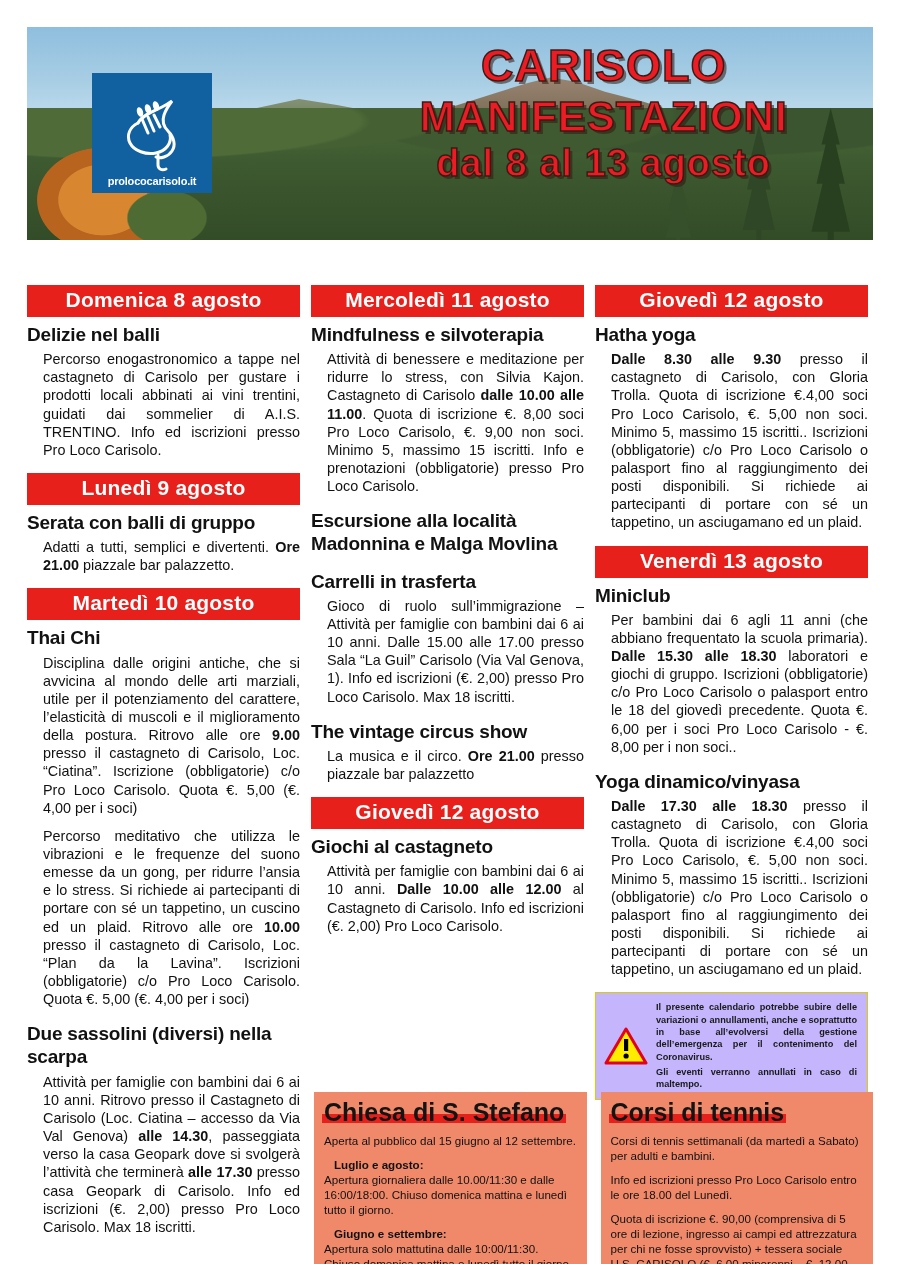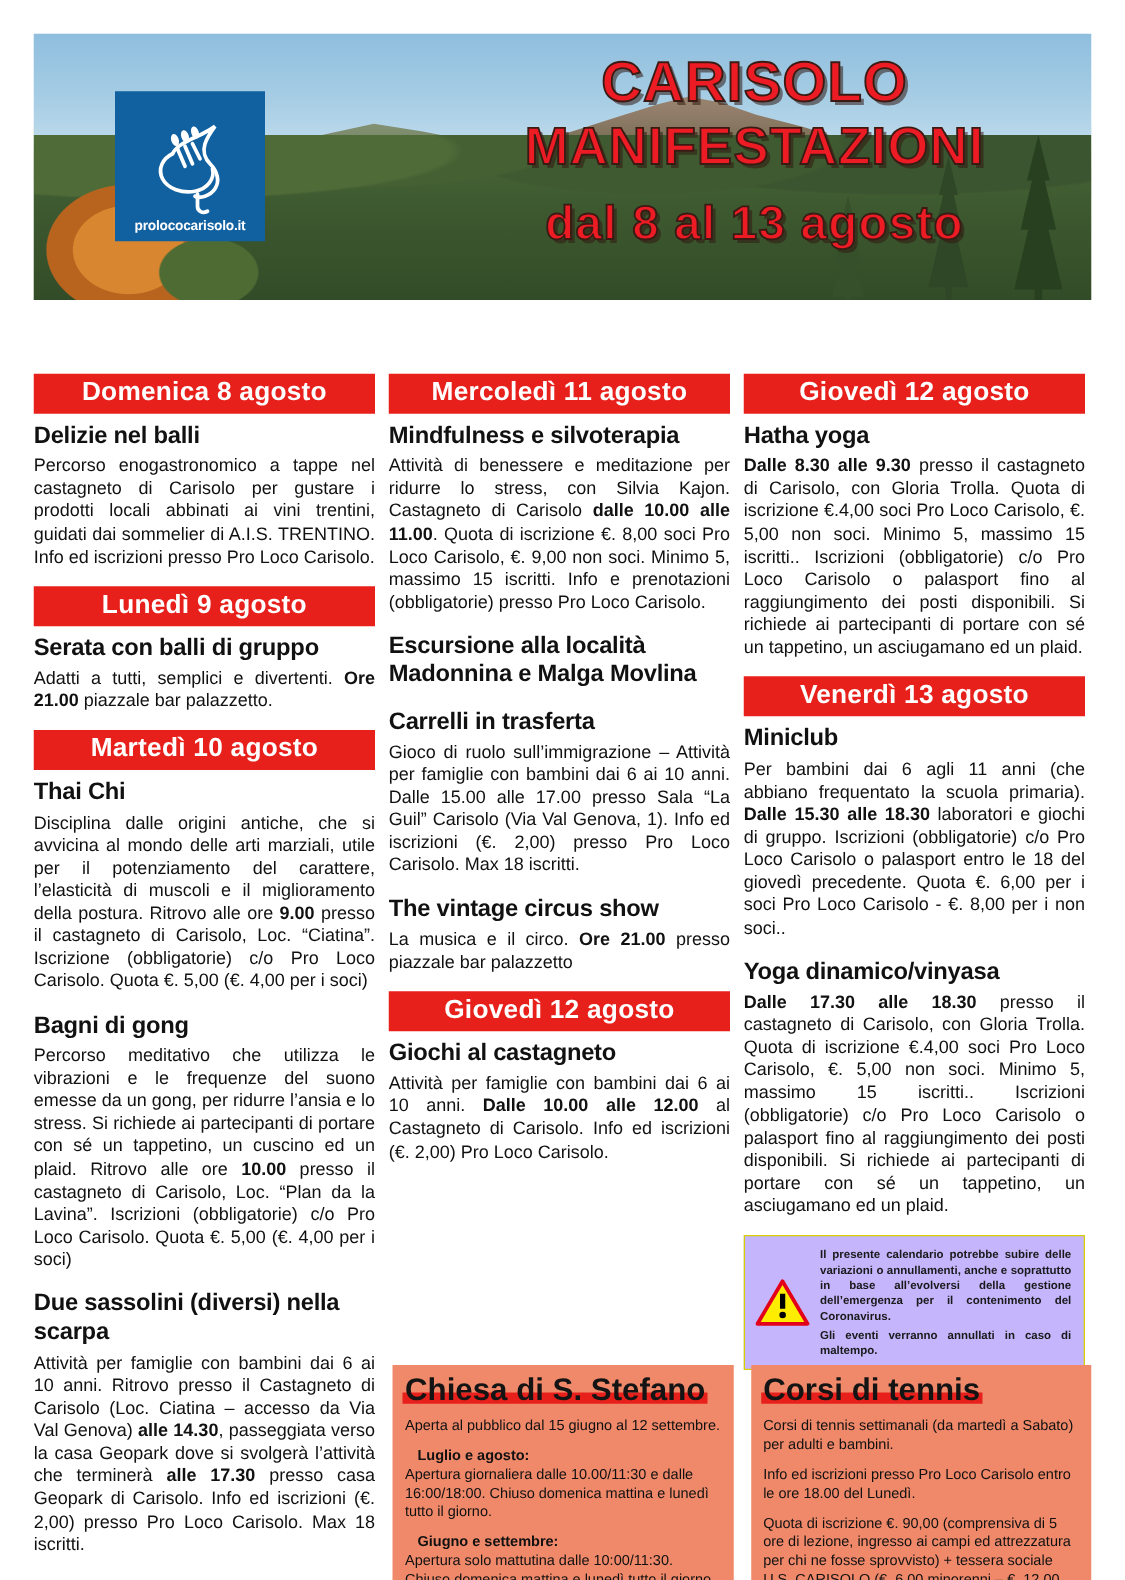--- a/index.html
+++ b/index.html
@@ -75,25 +75,25 @@
   .title-main{
     font-weight:700;font-style:normal;
     color:#ed1c24;
     -webkit-text-stroke:1.5px #3a1b14;
     text-shadow:3px 3px 0 rgba(50,25,18,.55);
     line-height:1.0;
     letter-spacing:1px;
   }
   .t-carisolo{font-size:45px;}
   .t-manif{font-size:42px;margin-top:8px;}
-  .t-dal{font-size:38px;margin-top:22px;}
+  .t-dal{font-size:38px;margin-top:6px;}
 
   
   .columns{
-    position:absolute;left:27px;top:272px;width:846px;
+    position:absolute;left:27px;top:258px;width:846px;
     display:flex;gap:11px;
   }
   .col{width:273px;}
 
   .daybar{
     background:#e8201c;color:#ffffff;
     font-size:21px;font-weight:700;
     padding:3px 0 5px 0;
     text-align:center;
     letter-spacing:.2px;
@@ -101,21 +101,21 @@
   }
   .col .daybar.first{margin-top:0;}
   .daybar.mt{margin-top:14px;}
 
   h3.evt{
     font-size:19px;font-weight:700;margin:0 0 4px 0;line-height:1.22;
     letter-spacing:-.2px;
   }
   h3.evt.sp{margin-top:14px;}
   p.body{
-    font-size:14.4px;line-height:1.26;margin:0 0 10px 0;
+    font-size:14.4px;line-height:1.26;margin:0 0 10px 16px;
     text-align:justify;text-justify:inter-word;
     hyphens:none;
   }
   p.body b{font-weight:700;}
 
   
   .warnbox{
     margin-top:14px;background:#c4b5fd;border:1px solid #d9cf00;
     display:flex;align-items:center;gap:8px;padding:8px 10px 8px 8px;box-sizing:border-box;
   }
@@ -195,21 +195,20 @@
     <div class="col">
         <div class="daybar first">Domenica 8 agosto</div>
         <h3 class="evt">Delizie nel balli</h3>
         <p class="body">Percorso enogastronomico a tappe nel castagneto di Carisolo per gustare i prodotti locali abbinati ai vini trentini, guidati dai sommelier di A.I.S. TRENTINO. Info ed iscrizioni presso Pro Loco Carisolo.</p>
         <div class="daybar mt">Lunedì 9 agosto</div>
         <h3 class="evt">Serata con balli di gruppo</h3>
         <p class="body">Adatti a tutti, semplici e divertenti. <b>Ore 21.00</b> piazzale bar palazzetto.</p>
         <div class="daybar mt">Martedì 10 agosto</div>
         <h3 class="evt">Thai Chi</h3>
         <p class="body">Disciplina dalle origini antiche, che si avvicina al mondo delle arti marziali, utile per il potenziamento del carattere, l’elasticità di muscoli e il miglioramento della postura. Ritrovo alle ore <b>9.00</b> presso il castagneto di Carisolo, Loc. “Ciatina”. Iscrizione (obbligatorie) c/o Pro Loco Carisolo. Quota €. 5,00 (€. 4,00 per i soci)</p>
-        <h3 class="evt sp">Bagni di gong</h3>
         <p class="body">Percorso meditativo che utilizza le vibrazioni e le frequenze del suono emesse da un gong, per ridurre l’ansia e lo stress. Si richiede ai partecipanti di portare con sé un tappetino, un cuscino ed un plaid. Ritrovo alle ore <b>10.00</b> presso il castagneto di Carisolo, Loc. “Plan da la Lavina”. Iscrizioni (obbligatorie) c/o Pro Loco Carisolo. Quota €. 5,00 (€. 4,00 per i soci)</p>
         <h3 class="evt sp">Due sassolini (diversi) nella scarpa</h3>
         <p class="body">Attività per famiglie con bambini dai 6 ai 10 anni. Ritrovo presso il Castagneto di Carisolo (Loc. Ciatina – accesso da Via Val Genova) <b>alle 14.30</b>, passeggiata verso la casa Geopark dove si svolgerà l’attività che terminerà <b>alle 17.30</b> presso casa Geopark di Carisolo. Info ed iscrizioni (€. 2,00) presso Pro Loco Carisolo. Max 18 iscritti.</p>
       </div>
     <div class="col">
         <div class="daybar first">Mercoledì 11 agosto</div>
         <h3 class="evt">Mindfulness e silvoterapia</h3>
         <p class="body">Attività di benessere e meditazione per ridurre lo stress, con Silvia Kajon. Castagneto di Carisolo <b>dalle 10.00 alle 11.00</b>. Quota di iscrizione €. 8,00 soci Pro Loco Carisolo, €. 9,00 non soci. Minimo 5, massimo 15 iscritti. Info e prenotazioni (obbligatorie) presso Pro Loco Carisolo.</p>
         <h3 class="evt sp">Escursione alla località Madonnina e Malga Movlina</h3>
         <h3 class="evt sp">Carrelli in trasferta</h3>

